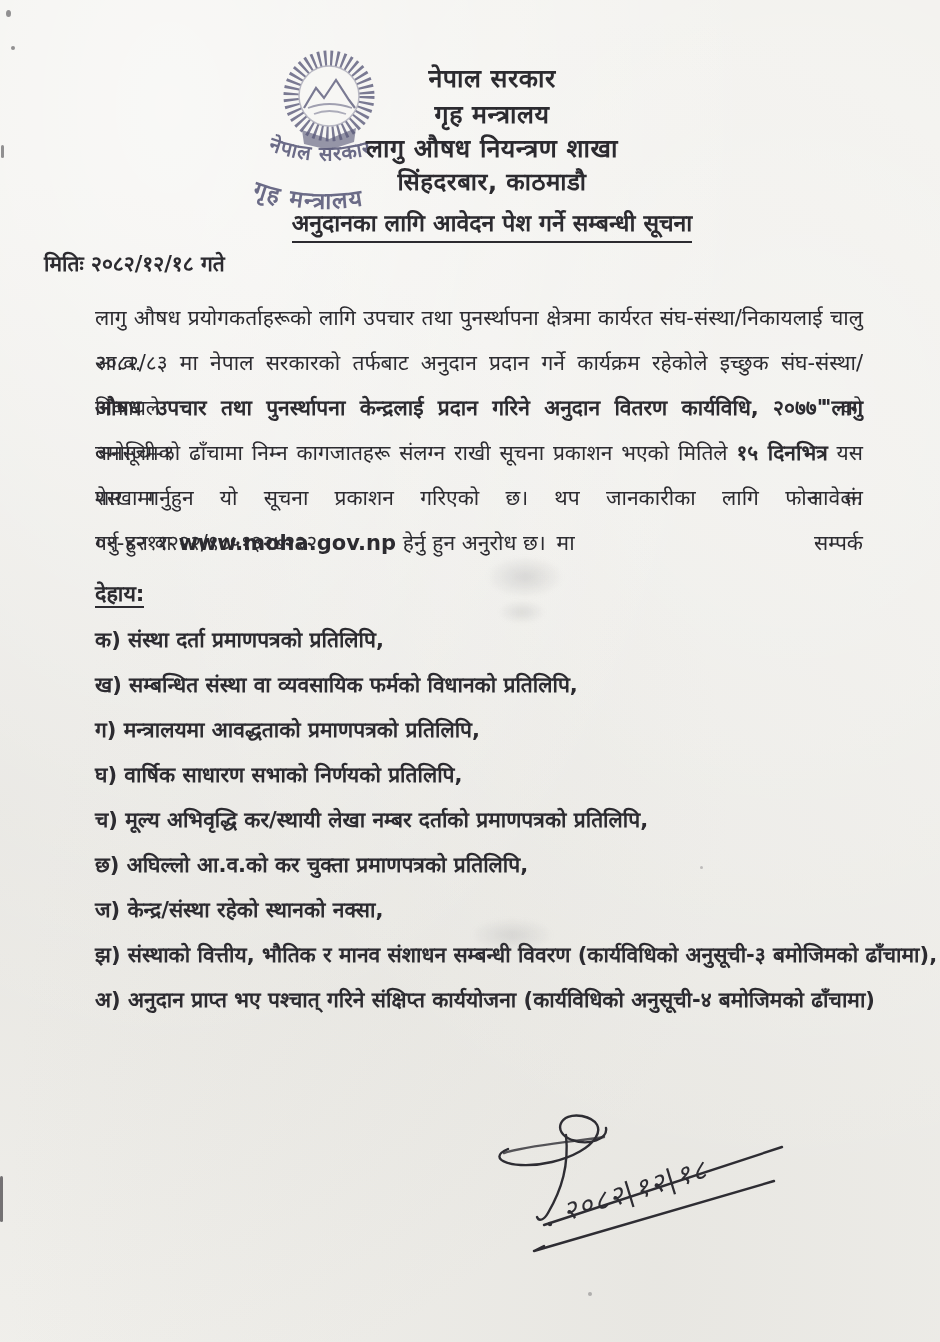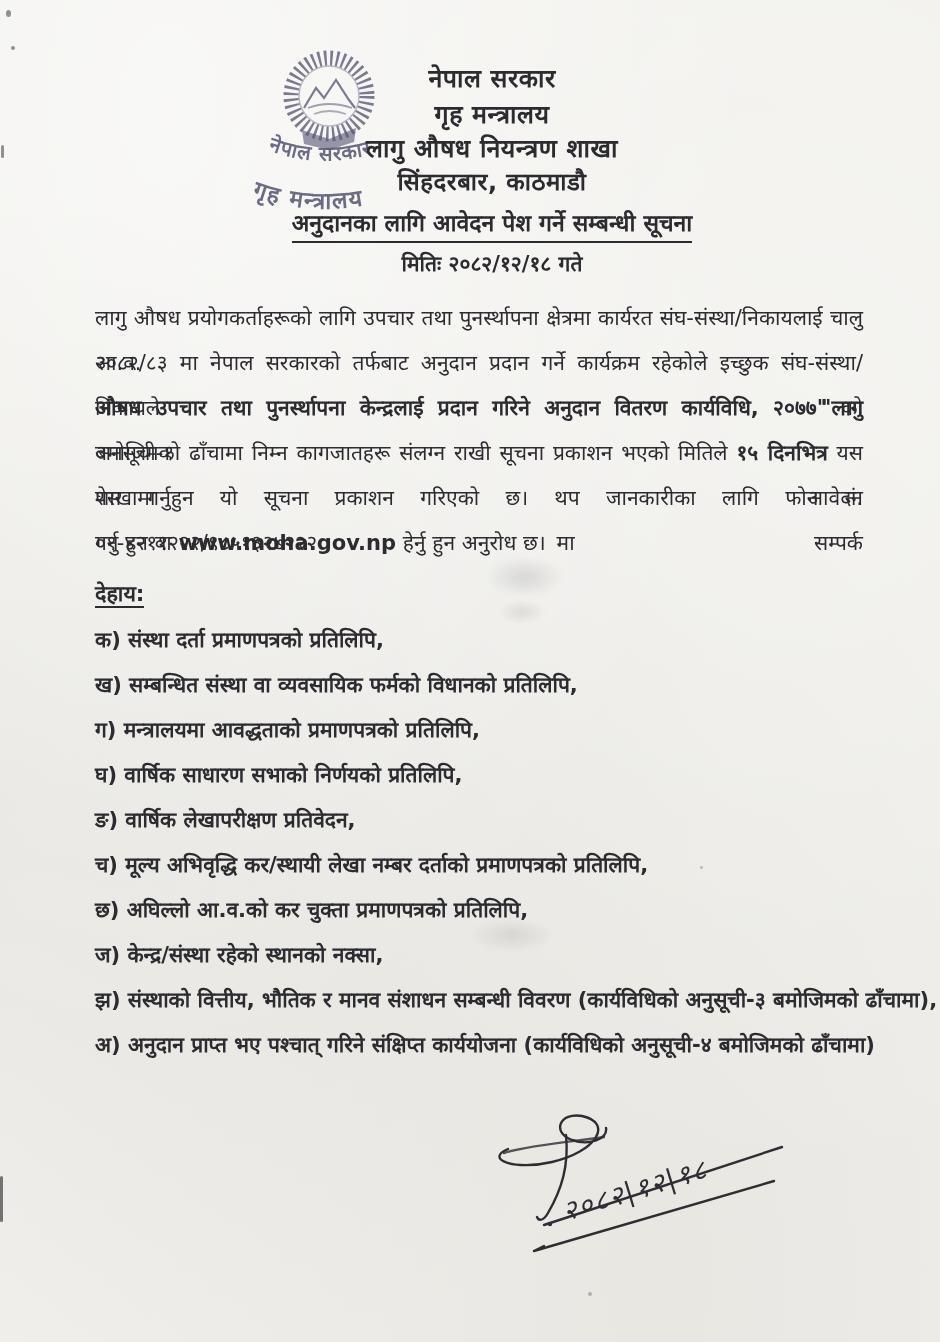--- a/index.html
+++ b/index.html
@@ -28,21 +28,21 @@
   
   .header { position: absolute; left: 0; top: 0; width: 940px; text-align: center; padding-left: 44px; box-sizing: border-box; }
   .h-line { position: absolute; left: 44px; right: 0; font-weight: 700; letter-spacing: 0.5px; }
   .h1 { top: 60px;  font-size: 25px; }
   .h2 { top: 96px;  font-size: 25px; }
   .h3 { top: 130px; font-size: 25px; }
   .h4 { top: 164px; font-size: 24px; }
 
   .doc-title { position: absolute; left: 44px; right: 0; top: 206px; text-align: center; font-size: 23px; font-weight: 700; }
   .doc-title .u { border-bottom: 2.5px solid #2c2b30; padding-bottom: 5px; }
-  .doc-date { position: absolute; left: 44px; right: 0; top: 249px; text-align: center; font-size: 21px; font-weight: 700; }
+  .doc-date { position: absolute; left: 44px; right: 0; top: 249px; text-align: left; font-size: 21px; font-weight: 700; }
 
   
   .bodytext { position: absolute; left: 95px; top: 296px; width: 768px; font-size: 21px; }
   .tline { height: 45px; line-height: 45px; white-space: nowrap; }
   .just { white-space: normal; text-align: justify; text-align-last: justify; }
   .b { font-weight: 700; }
 
   .list-heading { position: absolute; left: 95px; top: 578px; font-size: 21.5px; font-weight: 700; }
   .list-heading .u { border-bottom: 2.5px solid #2c2b30; padding-bottom: 0; }
   .checklist { position: absolute; left: 95px; top: 618px; width: 790px; font-size: 21px; font-weight: bold; }
@@ -122,21 +122,20 @@
     </div>
 
   <div class="list-heading">
     <span class="u">देहाय:</span>
   </div>
   <div class="checklist">
       <div class="tline"><span>क) संस्था दर्ता प्रमाणपत्रको प्रतिलिपि,</span></div>
       <div class="tline"><span>ख) सम्बन्धित संस्था वा व्यवसायिक फर्मको विधानको प्रतिलिपि,</span></div>
       <div class="tline"><span>ग) मन्त्रालयमा आवद्धताको प्रमाणपत्रको प्रतिलिपि,</span></div>
       <div class="tline"><span>घ) वार्षिक साधारण सभाको निर्णयको प्रतिलिपि,</span></div>
-      <div class="tline"><span>ङ) वार्षिक लेखापरीक्षण प्रतिवेदन,</span></div>
       <div class="tline"><span>च) मूल्य अभिवृद्धि कर/स्थायी लेखा नम्बर दर्ताको प्रमाणपत्रको प्रतिलिपि,</span></div>
       <div class="tline"><span>छ) अघिल्लो आ.व.को कर चुक्ता प्रमाणपत्रको प्रतिलिपि,</span></div>
       <div class="tline"><span>ज) केन्द्र/संस्था रहेको स्थानको नक्सा,</span></div>
       <div class="tline"><span>झ) संस्थाको वित्तीय, भौतिक र मानव संशाधन सम्बन्धी विवरण (कार्यविधिको अनुसूची-३ बमोजिमको ढाँचामा),</span></div>
       <div class="tline"><span>अ) अनुदान प्राप्त भए पश्चात् गरिने संक्षिप्त कार्ययोजना (कार्यविधिको अनुसूची-४ बमोजिमको ढाँचामा)</span></div>
     </div>
 
 
   <div class="signature">
     <svg viewBox="0 0 352 168">

